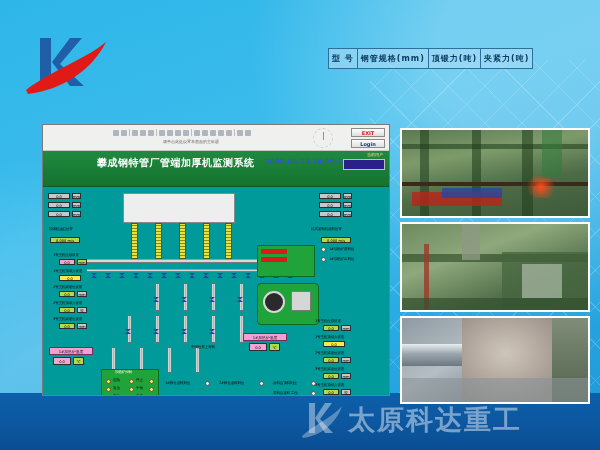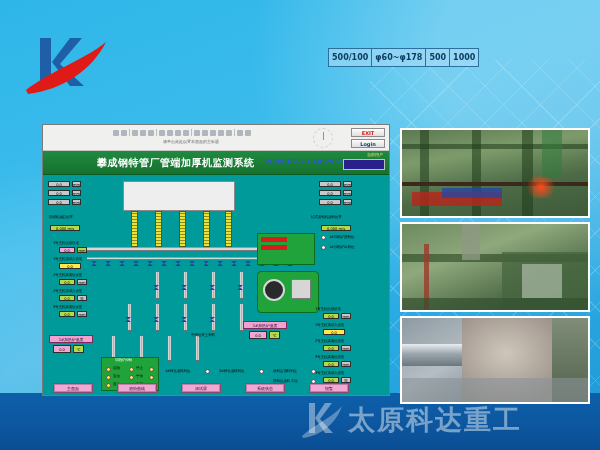--- a/index.html
+++ b/index.html
@@ -76,21 +76,21 @@
     border-radius:50%; border:1px dashed #cfcfcf; }
   #hmi-clockwidget .hand { position:absolute; left:9px; top:3px; width:1px; height:8px; background:#d08a1a; }
   #btn-exit, #btn-login {
     position:absolute; right:4px; width:34px; height:9px;
     font-size:5px; font-weight:bold; text-align:center; line-height:9px;
     border:1px solid #8b8b8b; background:linear-gradient(180deg,#fdfdfd,#dedede);
   }
   #btn-exit { top:3px; color:#d81b1b; }
   #btn-login{ top:14px; color:#153a7a; }
   #hmi-greenbar {
-    height:24px; background:linear-gradient(180deg,#1f8a3f,#15722f);
+    height:36px; background:linear-gradient(180deg,#1f8a3f,#15722f);
     position:relative; border-bottom:1px solid #0d5a24;
   }
   #hmi-sys-title {
     position:absolute; left:54px; top:5px;
     font-size:10px; font-weight:bold; color:#ffffff; letter-spacing:.5px; white-space:nowrap;
   }
   #hmi-datetime {
     position:absolute; left:222px; top:7px;
     font-size:7px; font-weight:bold; color:#2e56d8; white-space:nowrap;
   }
@@ -150,25 +150,25 @@
 <div id="header">
   <svg id="logo-mark" viewBox="0 0 90 62">
     <rect x="18" y="4" width="11" height="46" fill="#1f5fa8"></rect>
     <polygon points="30,28 48,4 60,4 38,30 62,52 48,52" fill="#1f5fa8"></polygon>
     <path d="M4 56 C 30 36, 62 26, 84 8 C 70 36, 40 56, 6 60 Z" fill="#e01b17"></path>
   </svg>
 </div>
 
 <table id="spec-table">
   <tbody>
-  <tr>
-    <td>500/100</td>
-    <td>φ60~φ178</td>
-    <td>500</td>
-    <td>1000</td>
+      <tr>
+    <th>型  号</th>
+    <th>钢管规格(mm)</th>
+    <th>顶锻力(吨)</th>
+    <th>夹紧力(吨)</th>
   </tr>
 </tbody>
   </table>
 
 <div id="hmi">
 
   <div id="hmi-topbar">
     <div id="hmi-toolbar">
       <span class="tb-ic"></span>
       <span class="tb-ic"></span>

